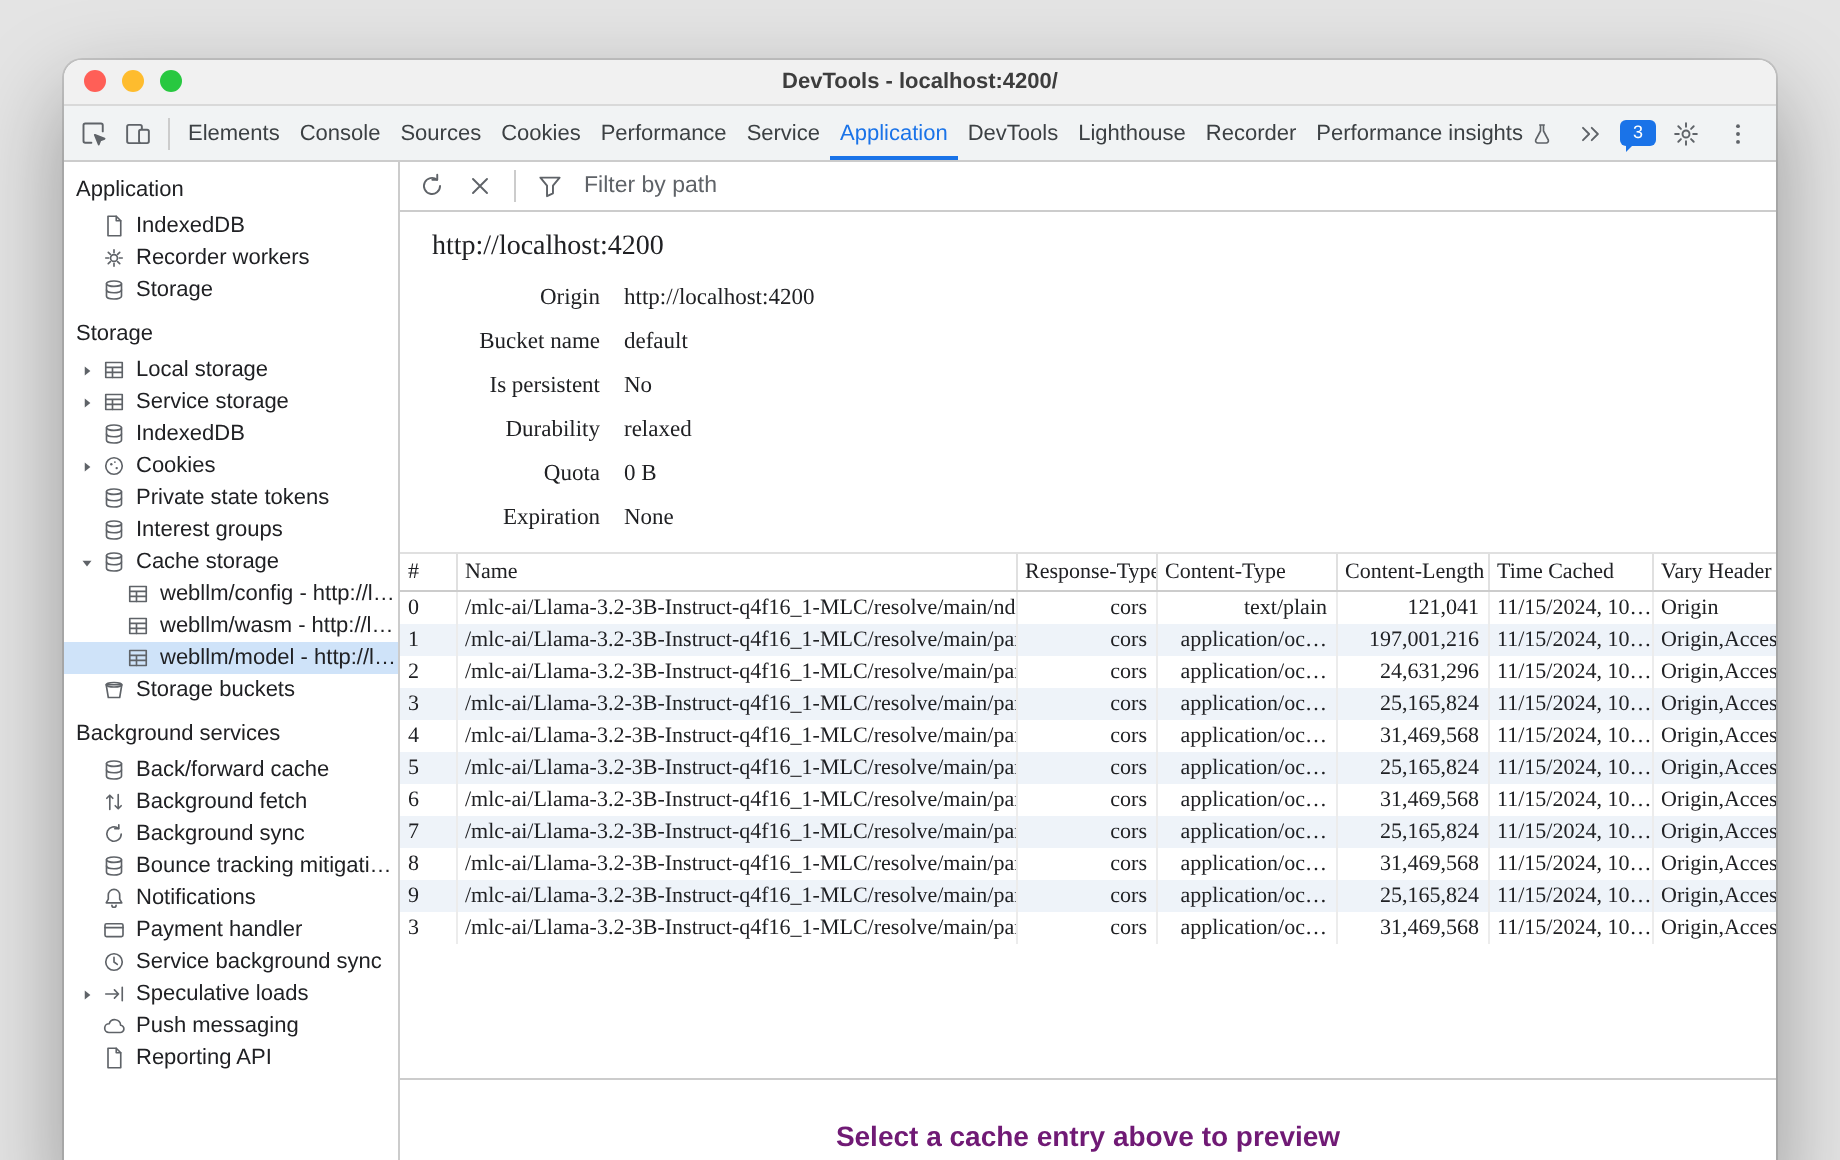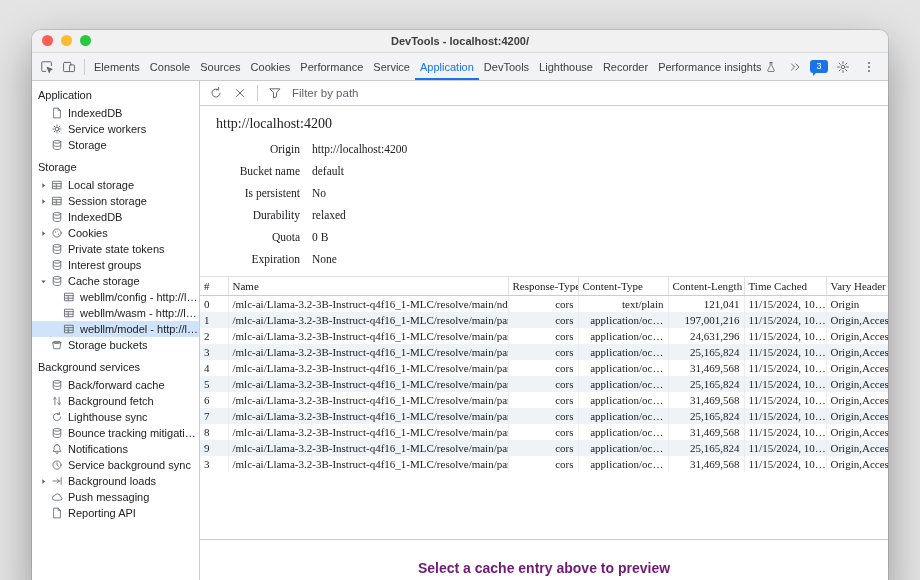--- a/index.html
+++ b/index.html
@@ -178,21 +178,21 @@
           <span class="sb-label">IndexedDB</span>
         </div>
         <div class="sb-item">
           <span class="sb-arrow icon"></span>
           <span class="sb-icon icon">
             <svg viewBox="0 0 16 16">
               <circle cx="8" cy="8" r="2.3"></circle>
               <path d="M8 2.5v2M8 11.5v2M2.5 8h2M11.5 8h2M4.2 4.2l1.4 1.4M10.4 10.4l1.4 1.4M11.8 4.2l-1.4 1.4M5.6 10.4l-1.4 1.4"></path>
             </svg>
           </span>
-          <span class="sb-label">Service workers</span>
+          <span class="sb-label">Recorder workers</span>
         </div>
         <div class="sb-item">
           <span class="sb-arrow icon"></span>
           <span class="sb-icon icon">
             <svg viewBox="0 0 16 16">
               <ellipse cx="8" cy="3.8" rx="5" ry="1.8"></ellipse>
               <path d="M3 3.8v8.4c0 1 2.2 1.8 5 1.8s5-.8 5-1.8V3.8"></path>
               <path d="M3 8c0 1 2.2 1.8 5 1.8S13 9 13 8"></path>
             </svg>
           </span>
@@ -218,21 +218,21 @@
             <svg viewBox="0 0 16 16">
               <path d="M6 4l5 4-5 4z" fill="currentColor" stroke="none"></path>
             </svg>
           </span>
           <span class="sb-icon icon">
             <svg viewBox="0 0 16 16">
               <rect x="2.5" y="3" width="11" height="10"></rect>
               <path d="M2.5 6.2h11M2.5 9.6h11M7 6.2V13"></path>
             </svg>
           </span>
-          <span class="sb-label">Session storage</span>
+          <span class="sb-label">Service storage</span>
         </div>
         <div class="sb-item">
           <span class="sb-arrow icon"></span>
           <span class="sb-icon icon">
             <svg viewBox="0 0 16 16">
               <ellipse cx="8" cy="3.8" rx="5" ry="1.8"></ellipse>
               <path d="M3 3.8v8.4c0 1 2.2 1.8 5 1.8s5-.8 5-1.8V3.8"></path>
               <path d="M3 8c0 1 2.2 1.8 5 1.8S13 9 13 8"></path>
             </svg>
           </span>
@@ -353,21 +353,21 @@
           <span class="sb-label">Background fetch</span>
         </div>
         <div class="sb-item">
           <span class="sb-arrow icon"></span>
           <span class="sb-icon icon">
             <svg viewBox="0 0 16 16">
               <path d="M12.8 8A4.8 4.8 0 1 1 11 4.3"></path>
               <path d="M11.2 1.8v2.7H8.5"></path>
             </svg>
           </span>
-          <span class="sb-label">Lighthouse sync</span>
+          <span class="sb-label">Background sync</span>
         </div>
         <div class="sb-item">
           <span class="sb-arrow icon"></span>
           <span class="sb-icon icon">
             <svg viewBox="0 0 16 16">
               <ellipse cx="8" cy="3.8" rx="5" ry="1.8"></ellipse>
               <path d="M3 3.8v8.4c0 1 2.2 1.8 5 1.8s5-.8 5-1.8V3.8"></path>
               <path d="M3 8c0 1 2.2 1.8 5 1.8S13 9 13 8"></path>
             </svg>
           </span>
@@ -380,38 +380,48 @@
               <path d="M8 2.2a3.8 3.8 0 0 1 3.8 3.8v2.8l1.4 2.4H2.8l1.4-2.4V6A3.8 3.8 0 0 1 8 2.2z"></path>
               <path d="M6.6 12.8a1.4 1.4 0 0 0 2.8 0"></path>
             </svg>
           </span>
           <span class="sb-label">Notifications</span>
         </div>
         <div class="sb-item">
           <span class="sb-arrow icon"></span>
           <span class="sb-icon icon">
             <svg viewBox="0 0 16 16">
+              <rect x="2" y="3.8" width="12" height="8.6" rx="1"></rect>
+              <path d="M2 6.4h12"></path>
+            </svg>
+          </span>
+          <span class="sb-label">Payment handler</span>
+        </div>
+        <div class="sb-item">
+          <span class="sb-arrow icon"></span>
+          <span class="sb-icon icon">
+            <svg viewBox="0 0 16 16">
               <circle cx="8" cy="8" r="5.5"></circle>
               <path d="M8 4.8V8l2.2 1.6"></path>
             </svg>
           </span>
           <span class="sb-label">Service background sync</span>
         </div>
         <div class="sb-item">
           <span class="sb-arrow icon">
             <svg viewBox="0 0 16 16">
               <path d="M6 4l5 4-5 4z" fill="currentColor" stroke="none"></path>
             </svg>
           </span>
           <span class="sb-icon icon">
             <svg viewBox="0 0 16 16">
               <path d="M2.5 8h8.5M11 8 8.3 5.3M11 8l-2.7 2.7M13.5 3.5v9"></path>
             </svg>
           </span>
-          <span class="sb-label">Background loads</span>
+          <span class="sb-label">Speculative loads</span>
         </div>
         <div class="sb-item">
           <span class="sb-arrow icon"></span>
           <span class="sb-icon icon">
             <svg viewBox="0 0 16 16">
               <path d="M4.6 12.3a2.9 2.9 0 0 1 .2-5.8 3.9 3.9 0 0 1 7.6 1 2.4 2.4 0 0 1-.4 4.8z"></path>
             </svg>
           </span>
           <span class="sb-label">Push messaging</span>
         </div>

